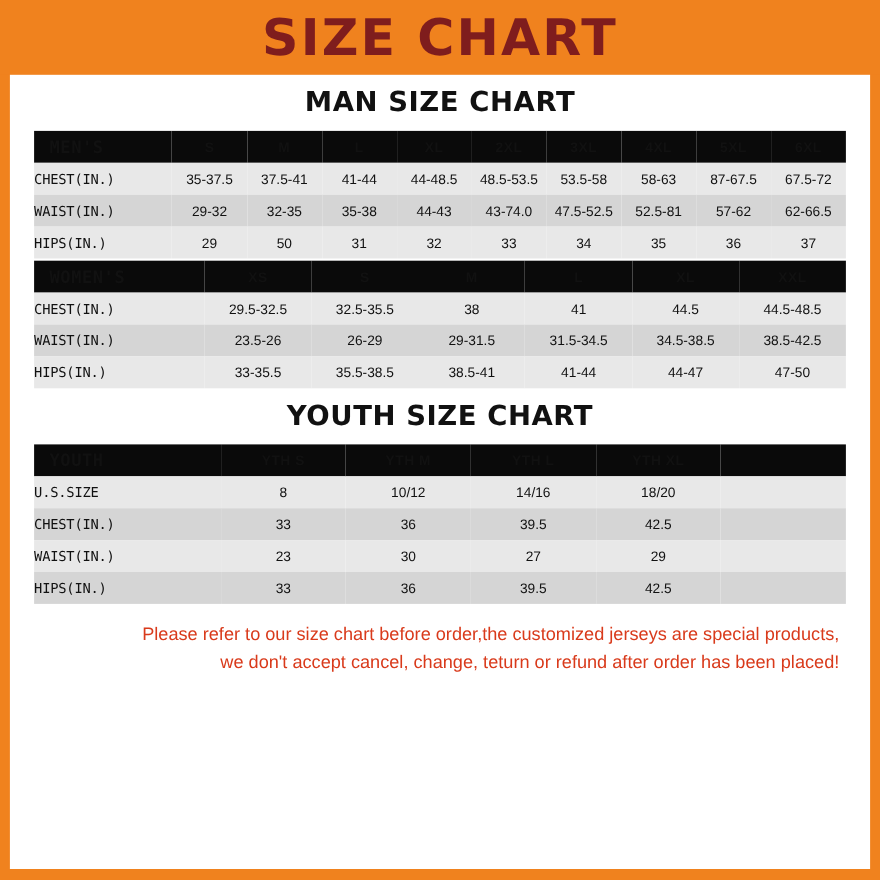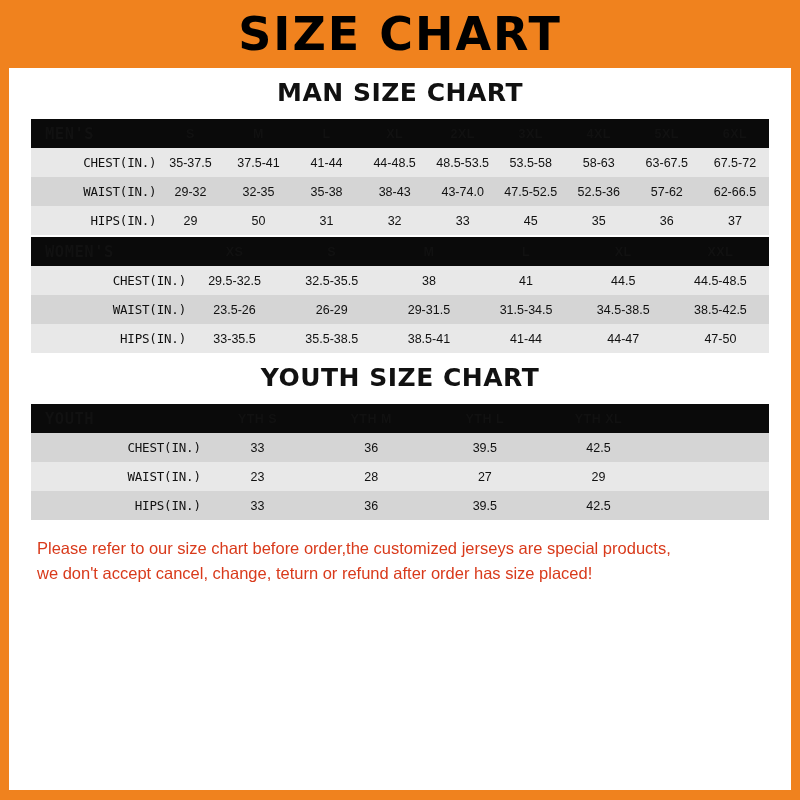--- a/index.html
+++ b/index.html
@@ -28,21 +28,21 @@
     display: flex;
     align-items: center;
     justify-content: center;
     margin: 0 -9px;
   }
   .header-title {
     font-family: "DejaVu Sans", sans-serif;
     font-weight: bold;
     font-size: 46px;
     letter-spacing: 2px;
-    color: #000000;
+    color: #7f1d1d;
     line-height: 1;
   }
   .content {
     padding: 0 22px;
   }
   .section {
     margin-top: 2px;
   }
   .section-title {
     text-align: center;
@@ -82,32 +82,32 @@
     font-size: 15.5px;
     text-align: left;
     padding-left: 14px;
     letter-spacing: 0.5px;
   }
   tbody tr.row-light { background: #e8e8e8; }
   tbody tr.row-dark  { background: #d5d5d5; }
   tbody td.label {
     font-family: "DejaVu Sans Mono", monospace;
     font-size: 12.5px;
-    text-align: right;
+    text-align: left;
     letter-spacing: -0.2px;
   }
   
   table.men colgroup col:first-child { width: 17%; }
   table.women colgroup col:first-child { width: 21%; }
   table.youth colgroup col:first-child { width: 23%; }
 
   .footer-note {
     margin-top: 16px;
     padding: 0 6px;
-    text-align: left;
+    text-align: right;
     color: #d93a1b;
     font-size: 16.5px;
     line-height: 1.5;
     font-family: "Liberation Sans", sans-serif;
   }
   .footer-note .line { display: block; }
   .bottom-strip {
     position: absolute;
     left: -9px;
     right: -9px;
@@ -159,43 +159,43 @@
         <tbody>
           <tr class="row-light">
             <td class="label">CHEST(IN.)</td>
             <td>35-37.5</td>
             <td>37.5-41</td>
             <td>41-44</td>
             <td>44-48.5</td>
             <td>48.5-53.5</td>
             <td>53.5-58</td>
             <td>58-63</td>
-            <td>63-67.5</td>
+            <td>87-67.5</td>
             <td>67.5-72</td>
           </tr>
           <tr class="row-dark">
             <td class="label">WAIST(IN.)</td>
             <td>29-32</td>
             <td>32-35</td>
             <td>35-38</td>
-            <td>38-43</td>
+            <td>44-43</td>
             <td>43-74.0</td>
             <td>47.5-52.5</td>
-            <td>52.5-36</td>
+            <td>52.5-81</td>
             <td>57-62</td>
             <td>62-66.5</td>
           </tr>
           <tr class="row-light">
             <td class="label">HIPS(IN.)</td>
             <td>29</td>
             <td>50</td>
             <td>31</td>
             <td>32</td>
             <td>33</td>
-            <td>45</td>
+            <td>34</td>
             <td>35</td>
             <td>36</td>
             <td>37</td>
           </tr>
         </tbody>
       </table>
     </div>
 
     <div class="section">
       <table class="size-table women">
@@ -266,49 +266,57 @@
           <tr>
             <th class="corner">YOUTH</th>
             <th>YTH S</th>
             <th>YTH M</th>
             <th>YTH L</th>
             <th>YTH XL</th>
             <th></th>
           </tr>
         </thead>
         <tbody>
+          <tr class="row-light">
+            <td class="label">U.S.SIZE</td>
+            <td>8</td>
+            <td>10/12</td>
+            <td>14/16</td>
+            <td>18/20</td>
+            <td></td>
+          </tr>
           <tr class="row-dark">
             <td class="label">CHEST(IN.)</td>
             <td>33</td>
             <td>36</td>
             <td>39.5</td>
             <td>42.5</td>
             <td></td>
           </tr>
           <tr class="row-light">
             <td class="label">WAIST(IN.)</td>
             <td>23</td>
-            <td>28</td>
+            <td>30</td>
             <td>27</td>
             <td>29</td>
             <td></td>
           </tr>
           <tr class="row-dark">
             <td class="label">HIPS(IN.)</td>
             <td>33</td>
             <td>36</td>
             <td>39.5</td>
             <td>42.5</td>
             <td></td>
           </tr>
         </tbody>
       </table>
     </div>
 
     <div class="footer-note">
       <span class="line">Please refer to our size chart before order,the customized jerseys are special products,</span>
-      <span class="line">we don't accept cancel, change, teturn or refund after order has size placed!</span>
+      <span class="line">we don't accept cancel, change, teturn or refund after order has been placed!</span>
     </div>
 
   </div>
 
   <div class="bottom-strip"></div>
 </div>
 
 </body></html>

